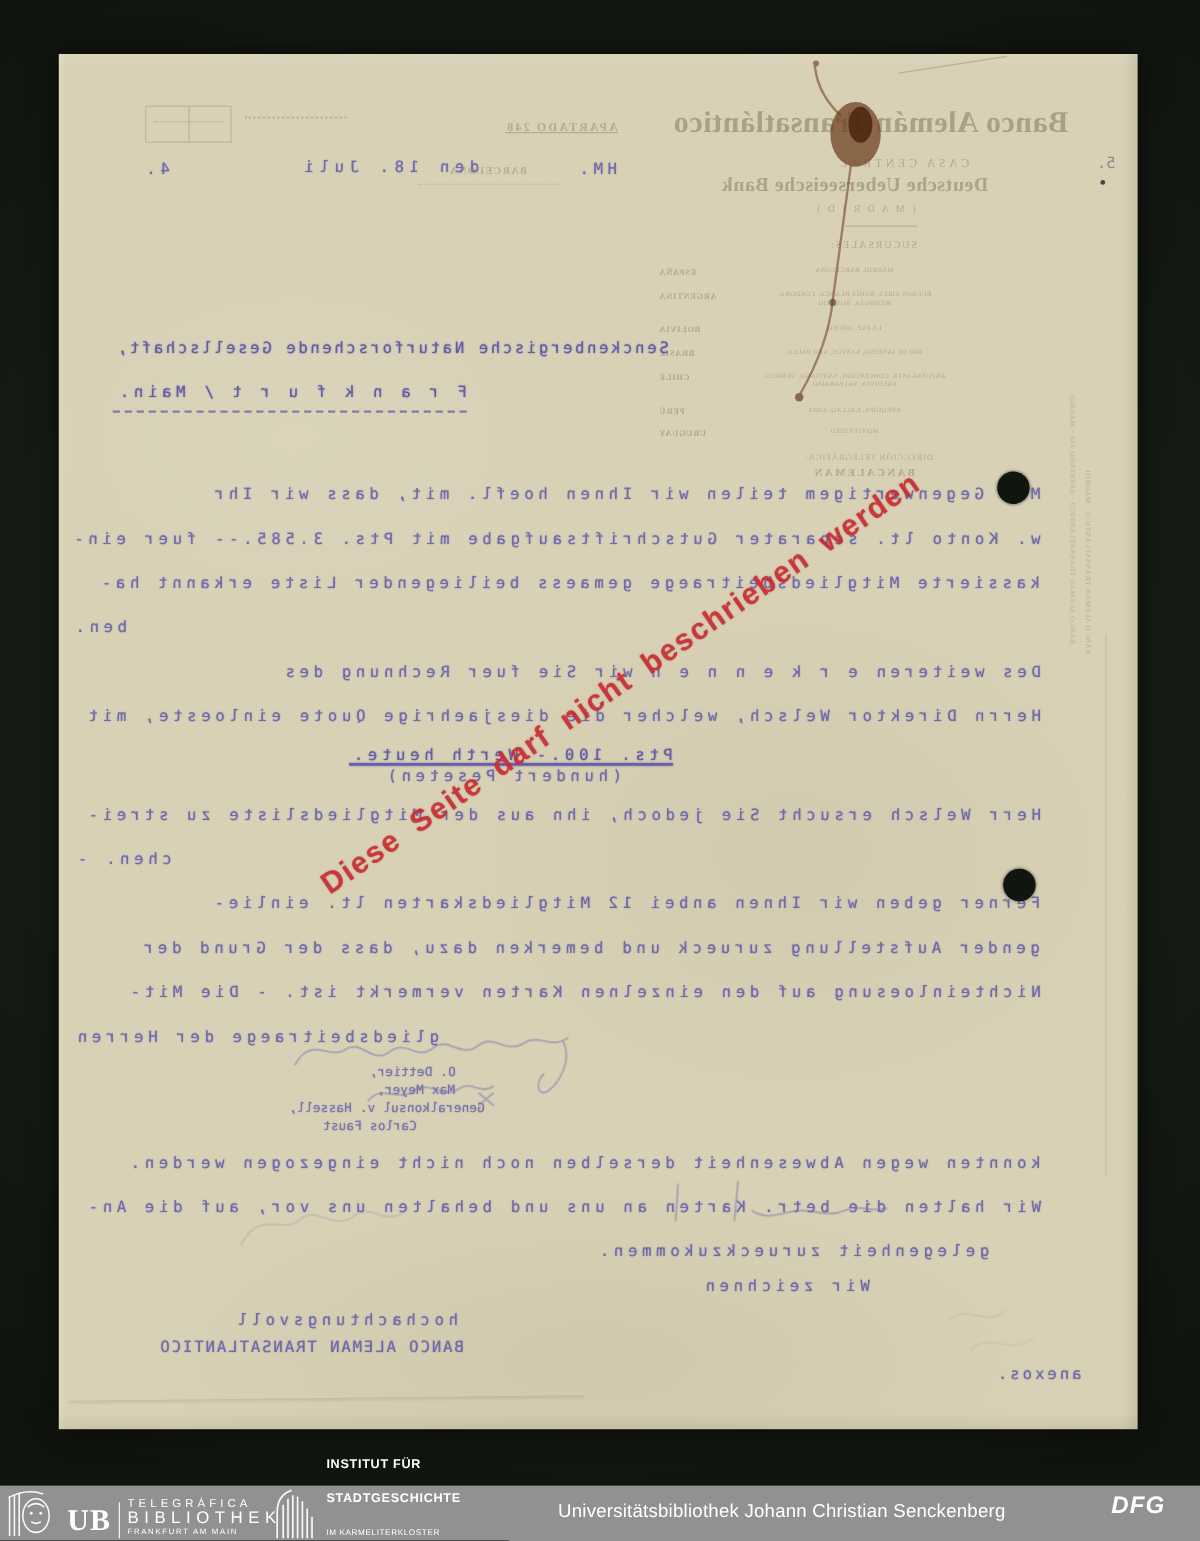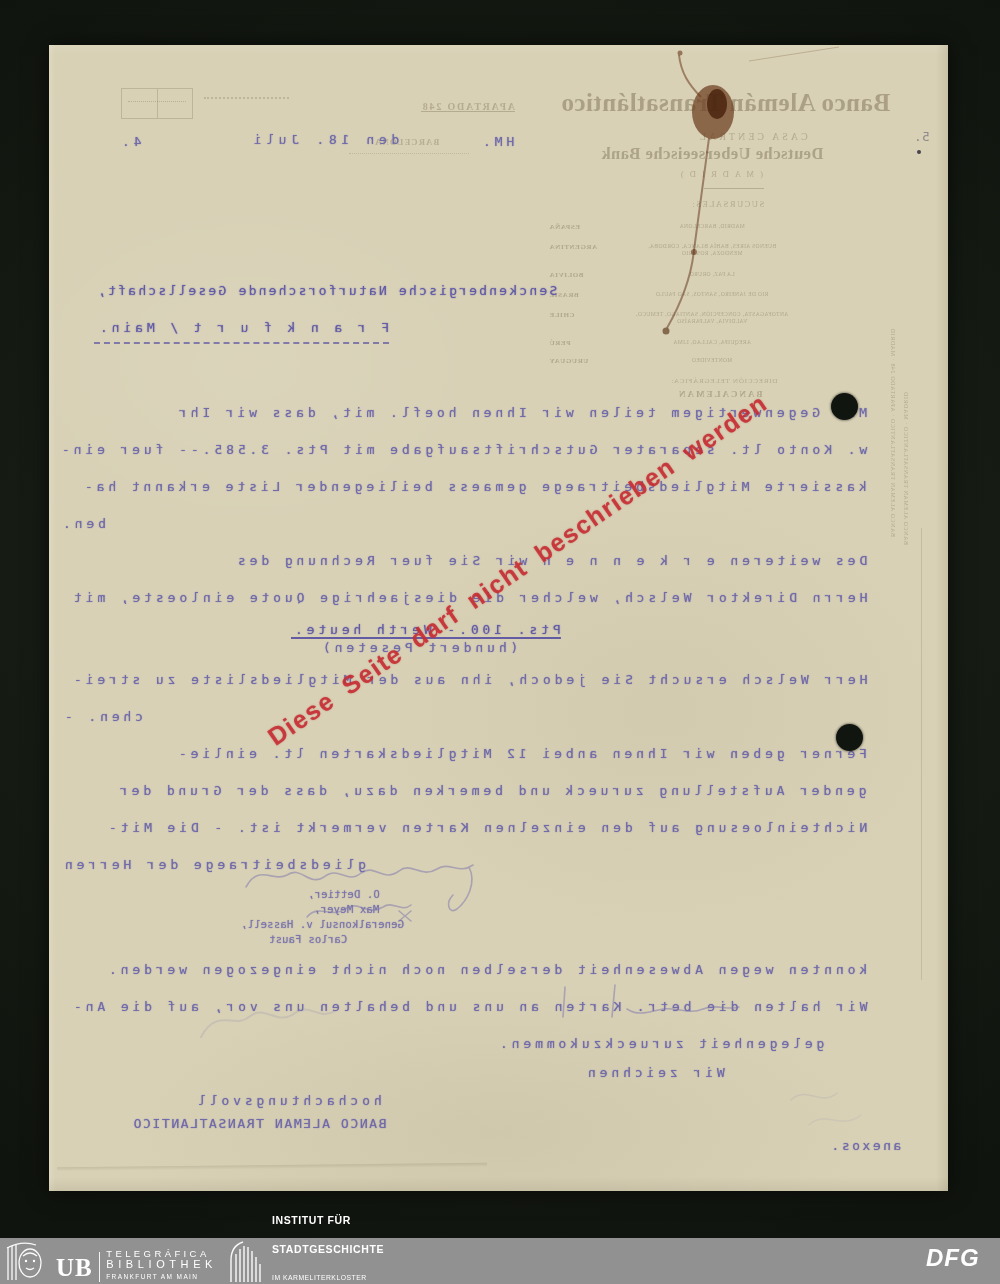--- a/index.html
+++ b/index.html
@@ -69,31 +69,31 @@
   .crease{position:absolute;left:8px;top:1120px;width:430px;height:4px;transform:rotate(-.6deg);
     background:linear-gradient(180deg, rgba(60,50,30,.12), transparent);}
   .overlay-svg{position:absolute;left:0;top:0;pointer-events:none;}
   
   .footer{position:absolute;left:0;top:1238px;width:1000px;height:46px;background:#919191;color:#fff;}
   .ub-wrap{position:absolute;left:6px;top:2px;height:42px;display:flex;align-items:flex-end;cursor:pointer;}
   .ub-abbr{font-family:"Liberation Serif",serif;font-weight:700;font-size:25px;margin-left:2px;letter-spacing:1px;}
   .ub-div{width:1.5px;height:30px;background:rgba(255,255,255,.9);margin:0 6px 0 6px;}
   .ub-stack{display:flex;flex-direction:column;line-height:11px;font-family:"Liberation Sans",sans-serif;}
   .ub-l1{font-size:9.5px;letter-spacing:3.4px;}
-  .ub-l2{font-size:11px;letter-spacing:4.6px;}
+  .ub-l2{font-size:14px;letter-spacing:4.6px;}
   .ub-l3{font-size:6.5px;letter-spacing:1.4px;margin-top:1px;}
   .inst-wrap{position:absolute;left:228px;top:1px;height:44px;display:flex;align-items:center;cursor:pointer;}
   .inst-stack{display:flex;flex-direction:column;line-height:11px;margin-left:6px;font-family:"Liberation Sans",sans-serif;gap:18px;}
   .inst-l1,.inst-l2{font-size:10.5px;font-weight:700;letter-spacing:.6px;}
   .inst-l3,.inst-l4{font-size:6.8px;letter-spacing:.5px;line-height:8px;}
   .inst-l3{margin-top:1px;}
   .footer-center{position:absolute;left:465px;top:13px;font-family:"Liberation Sans",sans-serif;
     font-size:15.5px;letter-spacing:.2px;}
   .dfg{position:absolute;left:926px;top:6px;font-family:"Liberation Sans",sans-serif;
-    font-weight:800;font-style:italic;font-size:24px;letter-spacing:1px;cursor:pointer;}
+    font-weight:800;font-style:italic;font-size:20px;letter-spacing:1px;cursor:pointer;}
 </style>
 </head>
 <body>
 
 <div class="stage">
 
   <div class="paper">
 
     <div class="gh-box"></div>
     <div class="gh-dots"></div>
@@ -238,16 +238,17 @@
         </g>
       </svg>
       <span class="inst-stack">
         <span class="inst-l1">INSTITUT FÜR</span>
         <span class="inst-l2">STADTGESCHICHTE</span>
         <span class="inst-l3">IM KARMELITERKLOSTER</span>
         <span class="inst-l4">FRANKFURT AM MAIN</span>
       </span>
     </div>
 
+    <div class="footer-center">Universitätsbibliothek Johann Christian Senckenberg</div>
     <div class="dfg">DFG</div>
   </div>
 
 </div>
 
 </body></html>

